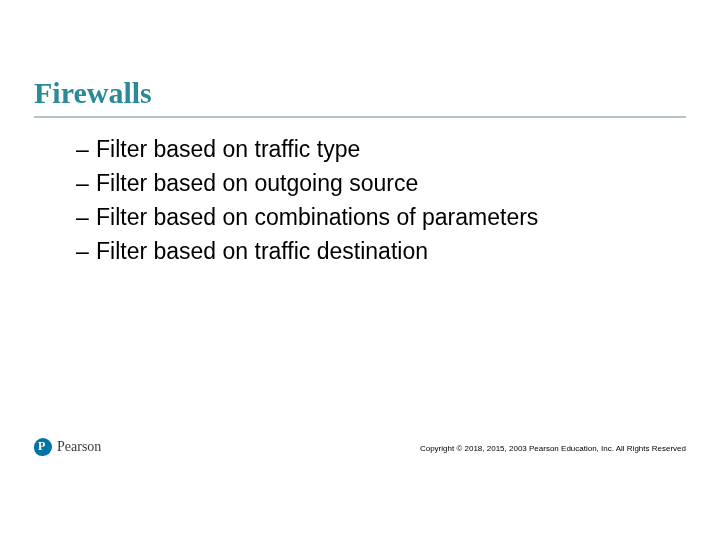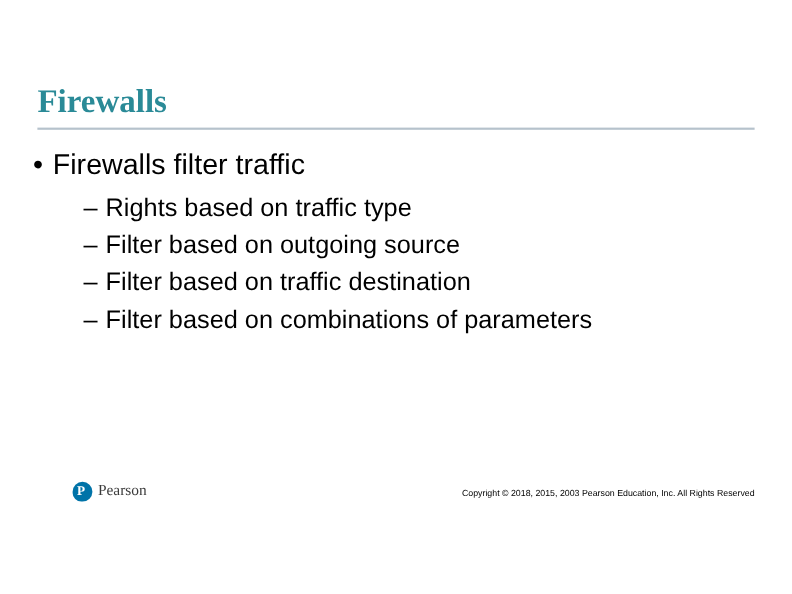--- a/index.html
+++ b/index.html
@@ -70,21 +70,20 @@
     bottom: 18px;
     height: 24px;
   }
   .logo {
     position: absolute;
     left: 34px;
     bottom: 0;
     display: flex;
     align-items: center;
     gap: 5px;
-    margin-left: 32px;
   }
   .logo-mark {
     width: 18px;
     height: 18px;
     background: #0073a8;
     border-radius: 50% 50% 50% 8px;
     position: relative;
   }
   .logo-mark::after {
     content: "P";
@@ -113,34 +112,31 @@
 </style>
 </head>
 <body>
 
 <div class="slide">
 
   <div class="title">Firewalls</div>
   <div class="rule"></div>
 
   <div class="body">
-    <p class="l1">
-      <span class="marker">•</span><span>Firewalls filter traffic</span>
-    </p>
     <p class="l2">
-      <span class="marker">–</span><span>Rights based on traffic type</span>
+      <span class="marker">–</span><span>Filter based on traffic type</span>
     </p>
     <p class="l2">
       <span class="marker">–</span><span>Filter based on outgoing source</span>
     </p>
     <p class="l2">
-      <span class="marker">–</span><span>Filter based on traffic destination</span>
+      <span class="marker">–</span><span>Filter based on combinations of parameters</span>
     </p>
     <p class="l2">
-      <span class="marker">–</span><span>Filter based on combinations of parameters</span>
+      <span class="marker">–</span><span>Filter based on traffic destination</span>
     </p>
   </div>
 
   <div class="footer">
     <div class="logo">
       <div class="logo-mark"></div>
       <div class="logo-text">Pearson</div>
     </div>
     <div class="copyright">Copyright © 2018, 2015, 2003 Pearson Education, Inc. All Rights Reserved</div>
   </div>

